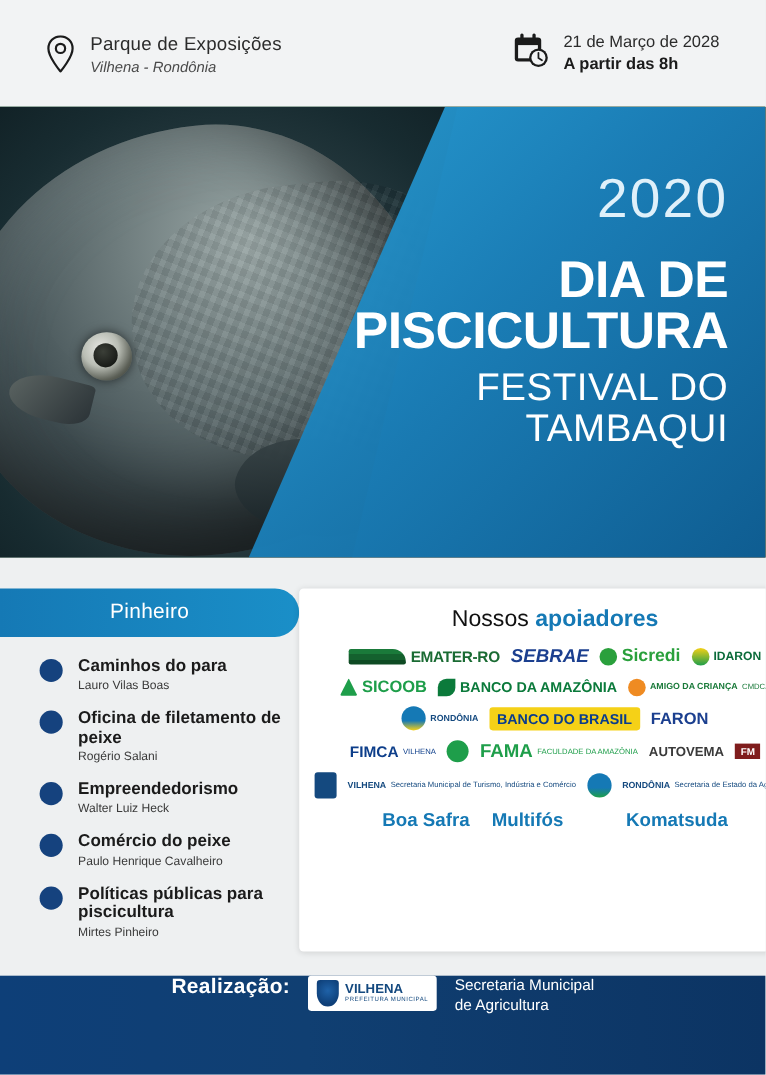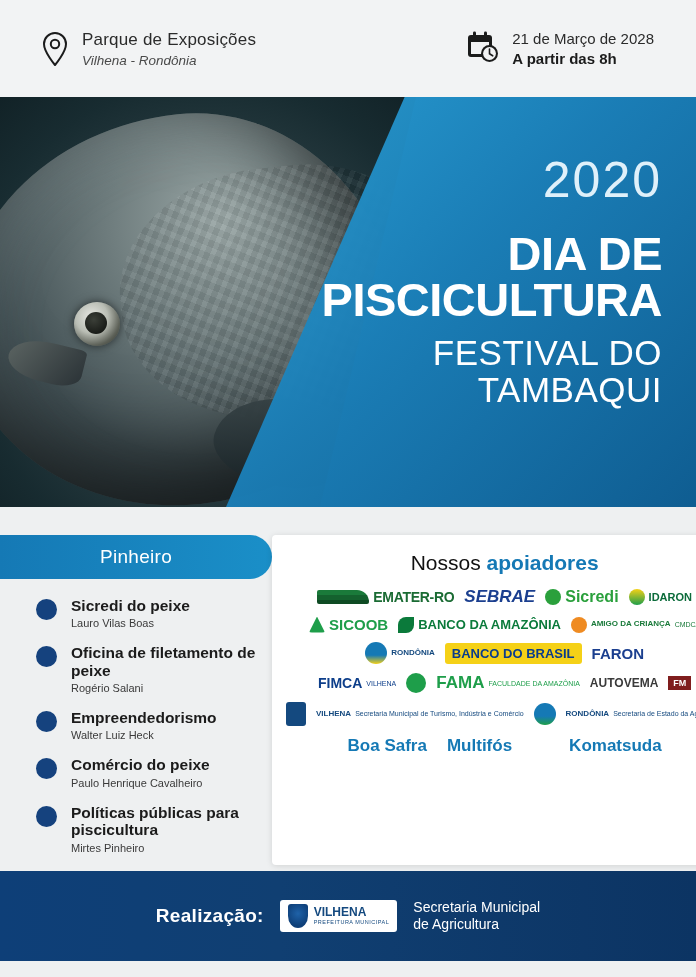--- a/index.html
+++ b/index.html
@@ -274,25 +274,25 @@
     margin-top: 10px;
   }
   .big-logo { font-size: 17px; font-weight: bold; }
   .boasafra { color: #1579b5; }
   .multifos { color: #1579b5; }
   .komatsuda { color: #1579b5; margin-left: 37px; }
 
   
   .footer {
     position: absolute;
-    bottom: 16px; left: 0; right: 0;
+    bottom: 0; left: 0; right: 0;
     height: 90px;
     background: linear-gradient(90deg, #0e3f78 0%, #103f72 40%, #0c3463 100%);
     display: flex;
-    align-items: center;
+    align-items: flex-start;
     justify-content: center;
     gap: 16px;
     color: #fff;
   }
   .realizacao { font-size: 19px; font-weight: bold; letter-spacing: .3px; }
   .footer-logo {
     background: #fff;
     border-radius: 3px;
     padding: 4px 8px;
     display: flex;
@@ -363,21 +363,21 @@
 
 <div class="content">
 
   <div class="left-col">
     <div class="palestras-banner">Pinheiro</div>
     <div class="talks">
 
       <div class="talk">
         <span class="talk-bullet"></span>
         <div>
-          <div class="talk-title">Sicredi do peixe</div>
+          <div class="talk-title">Caminhos do para</div>
           <div class="talk-speaker">Lauro Vilas Boas</div>
         </div>
       </div>
 
       <div class="talk">
         <span class="talk-bullet"></span>
         <div>
           <div class="talk-title">Oficina de filetamento de peixe</div>
           <div class="talk-speaker">Rogério Salani</div>
         </div>

